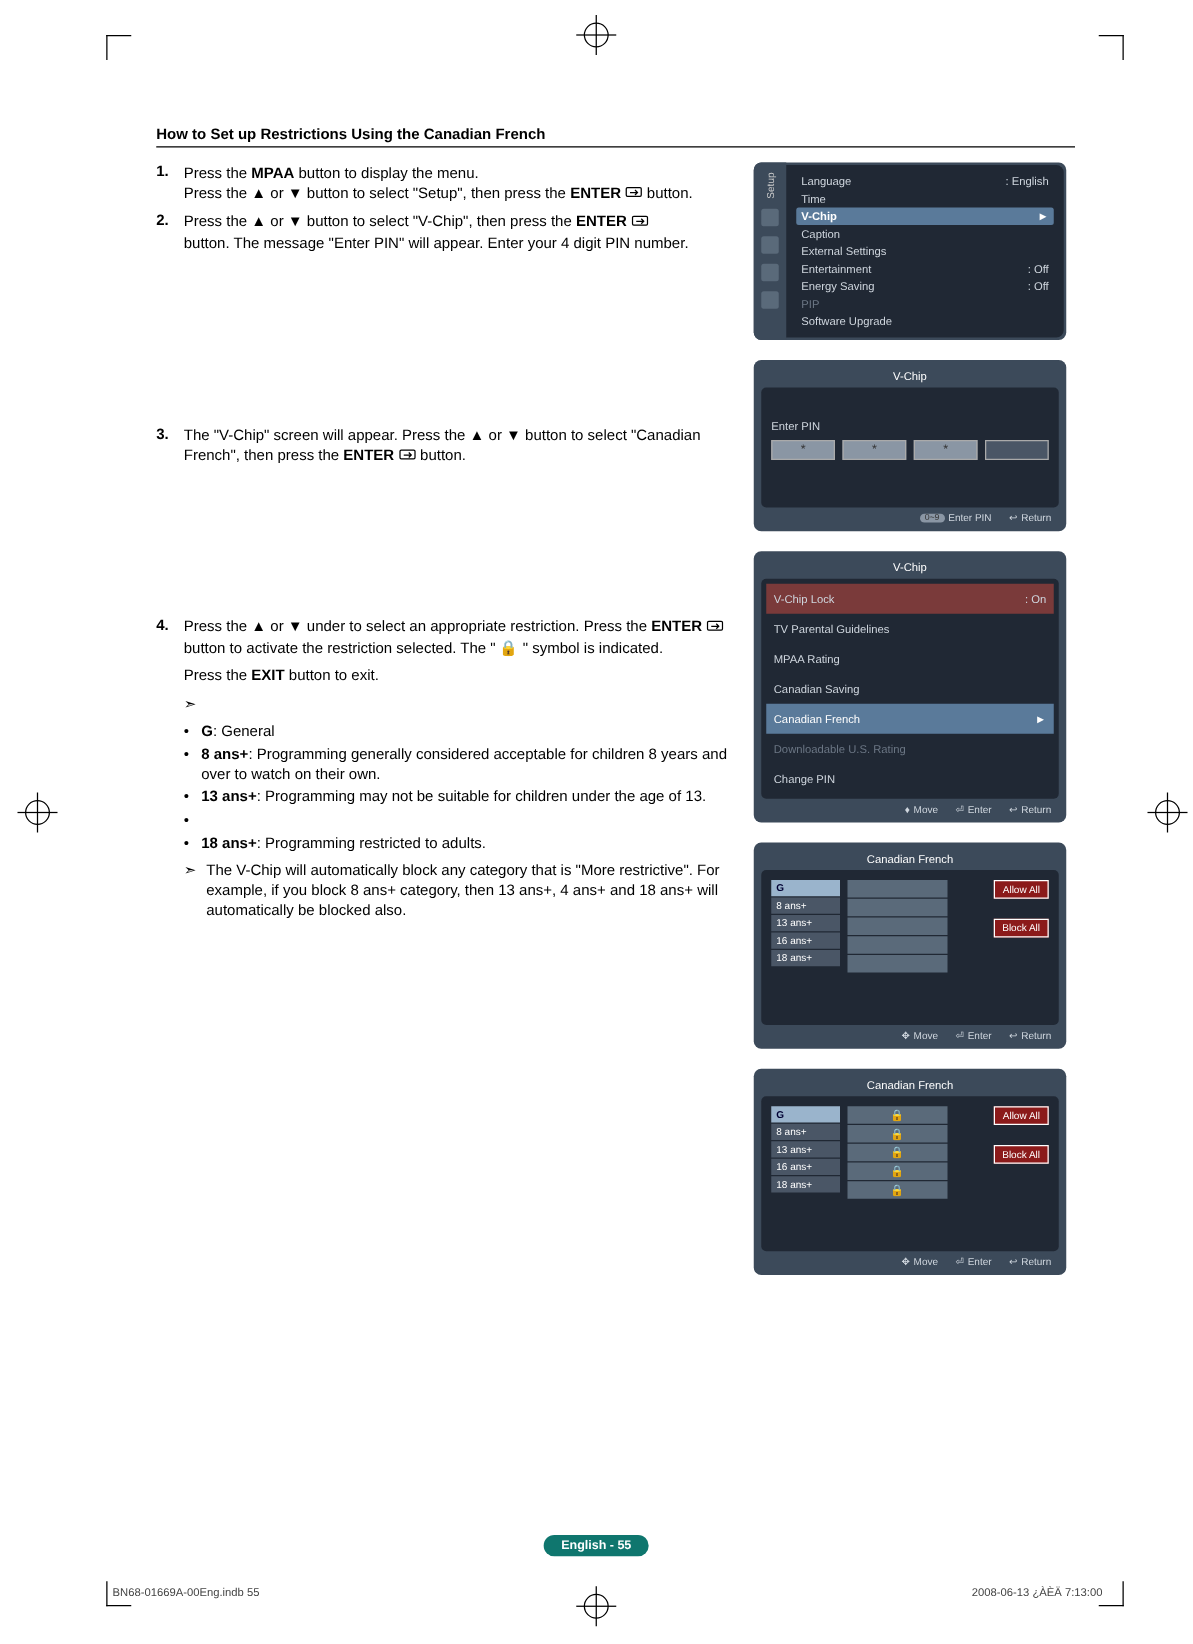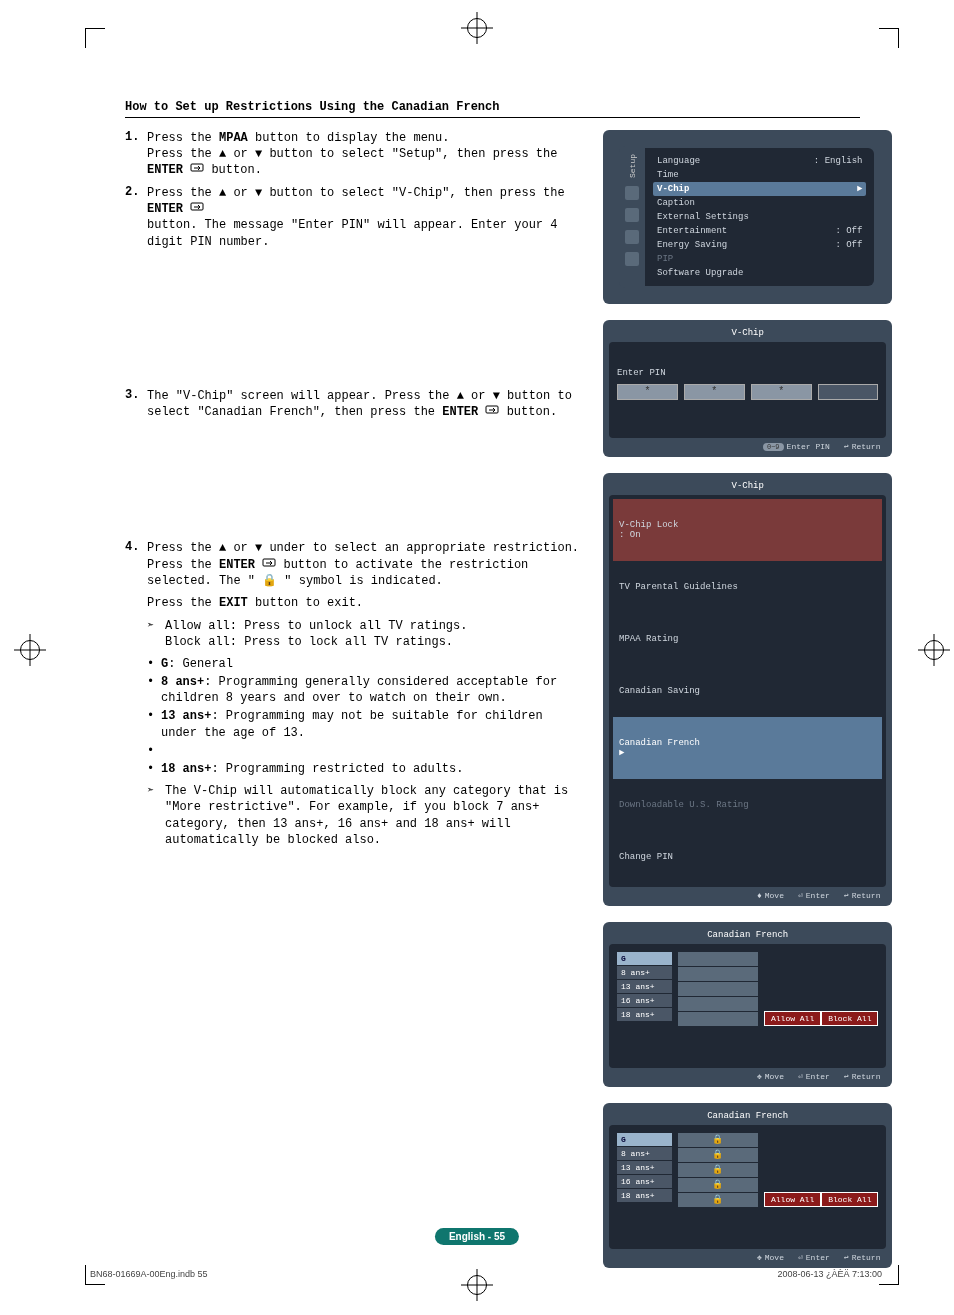--- a/index.html
+++ b/index.html
@@ -30,21 +30,20 @@
   }
   .reg-top { top: 18px; left: 467px; }
   .reg-bottom { bottom: 20px; left: 467px; }
   .reg-left { top: 640px; left: 20px; }
   .reg-right { top: 640px; right: 10px; }
 
   .page {
     position: absolute;
     top: 100px; left: 125px; right: 95px;
     width: 735px;
-    font-family: Liberation Mono, monospace;
   }
   .section-title {
     font-weight: bold;
     padding-bottom: 3px;
     border-bottom: 1px solid #000;
     margin-bottom: 12px;
   }
   .cols { display: flex; gap: 18px; }
   .left-col { flex: 0 0 460px; }
   .right-col { flex: 0 0 250px; }
@@ -64,45 +63,45 @@
 
   
   .osd {
     background: #3c4a5a;
     border-radius: 6px;
     color: #fff;
     font-size: 9px;
     margin-bottom: 16px;
     padding: 4px;
   }
-  .osd-setup { display:flex; padding:16px; }
+  .osd-setup { display:flex; padding:0; }
   .osd-setup .side { width:26px; background:#3c4a5a; border-radius:6px 0 0 6px; display:flex; flex-direction:column; align-items:center; padding-top:4px; gap:8px; }
   .side-label { writing-mode: vertical-rl; transform: rotate(180deg); font-size:8px; color:#ccc; margin-top:4px; }
   .side-icon { width:14px; height:14px; background:#5a6a7a; border-radius:2px; }
   .osd-setup .body { flex:1; padding:6px 8px; background:#202834; border-radius:0 6px 6px 0; margin:2px 2px 2px 0; }
   .osd-row { display:flex; justify-content:space-between; padding:2px 4px; color:#cfd6de; }
   .osd-row.hl { background:#5a7a9a; color:#fff; font-weight:bold; border-radius:2px; }
   .osd-row.dim { color:#6b7684; }
 
   .osd-title { text-align:center; padding:4px 0; color:#fff; font-size:9px; }
   .osd-body { background:#202834; border-radius:4px; padding:8px; margin:0 2px; }
   .pin-row { display:flex; gap:6px; margin-top:6px; }
   .pin-box { flex:1; height:16px; background:#8a96a4; border:1px solid #aaa; text-align:center; line-height:14px; color:#333; font-size:10px; }
   .pin-box.empty { background:#4a5666; }
   .osd-foot { display:flex; justify-content:flex-end; gap:14px; padding:4px 8px 2px; color:#cfd6de; font-size:8px; }
   .osd-foot .item { display:flex; align-items:center; gap:3px; }
   .pill { background:#8a96a4; color:#333; border-radius:7px; padding:0 4px; font-size:7px; }
 
-  .vchip-list .osd-row { padding:21px 6px;flex-direction:column; }
+  .vchip-list .osd-row { padding:7px 6px; }
   .osd-row.sel { background:#5a7a9a; color:#fff; }
 
   .cf-grid { display:flex; gap:6px; }
   .cf-left { flex:0 0 55px; }
   .cf-mid { flex:0 0 80px; display:flex; flex-direction:column; gap:1px; }
-  .cf-right { flex:1; display:flex; gap:0; align-items:flex-end; }
+  .cf-right { flex:1; display:flex; flex-direction:column; gap:16px; align-items:flex-end; }
   .cf-cat { background:#4a5666; color:#fff; padding:2px 4px; font-size:8px; margin-bottom:1px; }
   .cf-cat.sel { background:#9ab4cc; color:#003; font-weight:bold; }
   .cf-cell { height:14px; background:#5a6a7a; }
   .cf-btn { background:#8b1a1a; color:#fff; padding:2px 6px; font-size:8px; border:1px solid #fff; white-space:nowrap; }
   .lock-icon { text-align:center; font-size:9px; color:#e0b030; line-height:14px; }
 
   .page-footer {
     position: absolute; bottom: 70px; left: 50%; transform: translateX(-50%);
     background:#0f766e; color:#fff; font-size:10px; font-weight:bold;
     padding:3px 14px; border-radius:10px;
@@ -181,21 +180,20 @@
             <span class="enter-icon"><svg width="14" height="10">
                   <rect x="1" y="1" width="12" height="7" rx="1" fill="none" stroke="#000" stroke-width="1"></rect>
                   <path d="M4 5 L10 5 M8 3 L10 5 L8 7" stroke="#000" fill="none" stroke-width="1"></path>
                 </svg></span>
             <span> button to activate the restriction selected. The " </span><span>🔒</span><span> " symbol is indicated.</span>
             <div style="height:6px;"></div>
             <span>Press the </span><b>EXIT</b><span> button to exit.</span>
             <div class="sub-list">
               <div class="bul">
                   <div class="arrow">➣</div>
-                  <div><span>Allow all: Press to unlock all TV ratings.</span><br><span>Block all: Press to lock all TV ratings.</span></div>
                 </div>
             </div>
             <div class="dot-list">
               <div class="dot">
                   <div class="d">•</div>
                   <div><b>G</b><span>: General</span></div>
                 </div>
               <div class="dot">
                   <div class="d">•</div>
                   <div><b>8 ans+</b><span>: Programming generally considered acceptable for children 8 years and over to watch on their own.</span></div>
@@ -208,21 +206,21 @@
                   <div class="d">•</div>
                 </div>
               <div class="dot">
                   <div class="d">•</div>
                   <div><b>18 ans+</b><span>: Programming restricted to adults.</span></div>
                 </div>
             </div>
             <div class="sub-list">
               <div class="bul">
                   <div class="arrow">➣</div>
-                  <div>The V-Chip will automatically block any category that is "More restrictive". For example, if you block 7 ans+ category, then 13 ans+, 16 ans+ and 18 ans+ will automatically be blocked also.</div>
+                  <div>The V-Chip will automatically block any category that is "More restrictive". For example, if you block 8 ans+ category, then 13 ans+, 4 ans+ and 18 ans+ will automatically be blocked also.</div>
                 </div>
             </div>
           </div>
         </li>
       </ol>
     </div>
 
     <div class="right-col">
 
       <div class="osd osd-setup">

